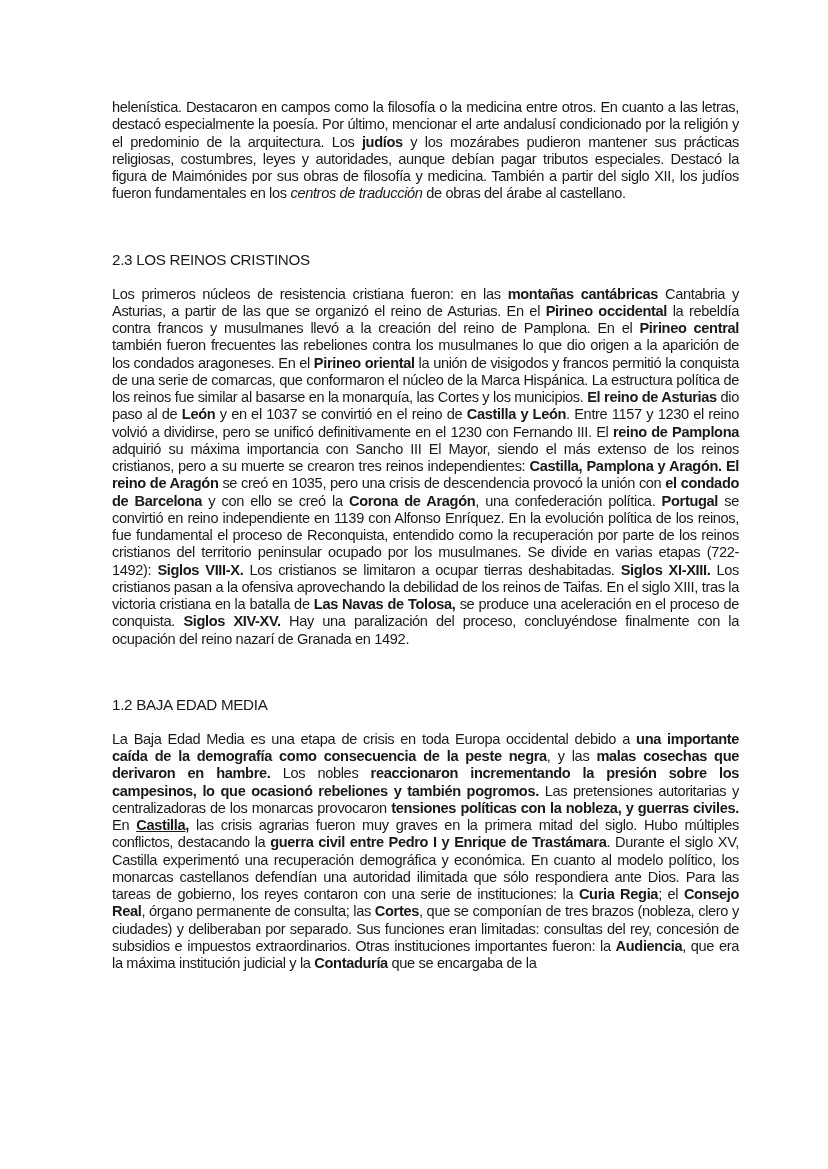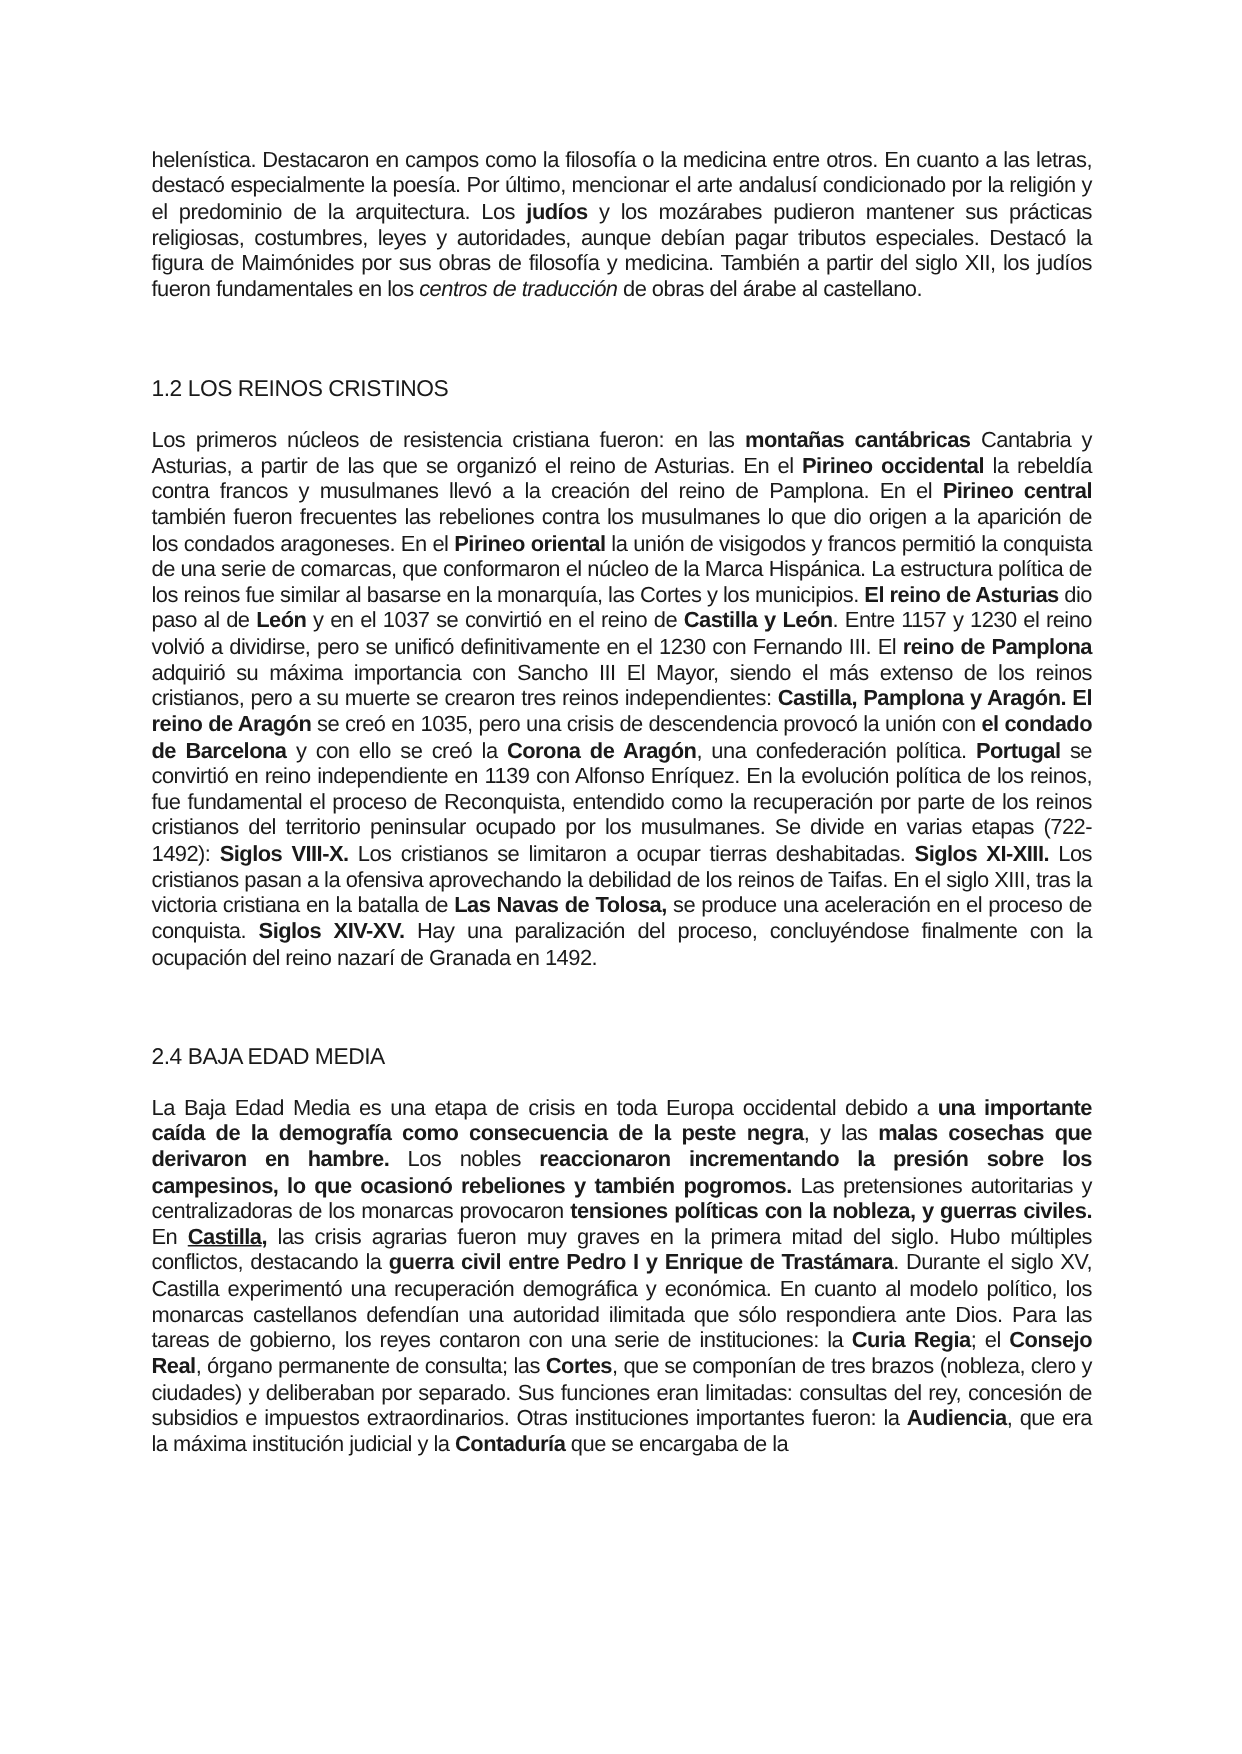--- a/index.html
+++ b/index.html
@@ -10,21 +10,21 @@
     body {
       width: 828px;
       height: 1169px;
       position: relative;
       overflow: hidden;
       font-family: "Liberation Sans", sans-serif;
       color: #1a1a1a;
     }
     .page {
       position: absolute;
-      left: 101px;
+      left: 112px;
       top: 99px;
       width: 627px;
     }
     p.body {
       margin: 0;
       font-size: 14.6px;
       line-height: 17.25px;
       text-align: justify;
       letter-spacing: -0.35px;
       word-spacing: 0px;
@@ -45,25 +45,25 @@
   </style>
 </head>
 <body>
 
 <div class="page">
   <p class="body"><span>helenística. Destacaron en campos como la filosofía o la medicina entre otros. En cuanto a las letras, destacó especialmente la poesía. Por último, mencionar el arte andalusí condicionado por la religión y el predominio de la arquitectura. Los </span><b>judíos</b><span> y los mozárabes pudieron mantener sus prácticas religiosas, costumbres, leyes y autoridades, aunque debían pagar tributos especiales. Destacó la figura de Maimónides por sus obras de filosofía y medicina. También a partir del siglo XII, los judíos fueron fundamentales en los </span><i>centros de traducción</i><span> de obras del árabe al castellano.</span></p>
 
   <div class="gap-a"></div>
 
   <section>
-    <h2 class="heading">1.2 LOS REINOS CRISTINOS</h2>
+    <h2 class="heading">2.3 LOS REINOS CRISTINOS</h2>
     <div class="gap-b"></div>
     <p class="body"><span>Los primeros núcleos de resistencia cristiana fueron: en las </span><b>montañas cantábricas</b><span> Cantabria y Asturias, a partir de las que se organizó el reino de Asturias. En el </span><b>Pirineo occidental</b><span> la rebeldía contra francos y musulmanes llevó a la creación del reino de Pamplona. En el </span><b>Pirineo central</b><span> también fueron frecuentes las rebeliones contra los musulmanes lo que dio origen a la aparición de los condados aragoneses. En el </span><b>Pirineo oriental</b><span> la unión de visigodos y francos permitió la conquista de una serie de comarcas, que conformaron el núcleo de la Marca Hispánica. La estructura política de los reinos fue similar al basarse en la monarquía, las Cortes y los municipios. </span><b>El reino de Asturias</b><span> dio paso al de </span><b>León</b><span> y en el 1037 se convirtió en el reino de </span><b>Castilla y León</b><span>. Entre 1157 y 1230 el reino volvió a dividirse, pero se unificó definitivamente en el 1230 con Fernando III. El </span><b>reino de Pamplona</b><span> adquirió su máxima importancia con Sancho III El Mayor, siendo el más extenso de los reinos cristianos, pero a su muerte se crearon tres reinos independientes: </span><b>Castilla, Pamplona y Aragón. El reino de Aragón</b><span> se creó en 1035, pero una crisis de descendencia provocó la unión con </span><b>el condado de Barcelona</b><span> y con ello se creó la </span><b>Corona de Aragón</b><span>, una confederación política. </span><b>Portugal</b><span> se convirtió en reino independiente en 1139 con Alfonso Enríquez. En la evolución política de los reinos, fue fundamental el proceso de Reconquista, entendido como la recuperación por parte de los reinos cristianos del territorio peninsular ocupado por los musulmanes. Se divide en varias etapas (722-1492): </span><b>Siglos VIII-X.</b><span> Los cristianos se limitaron a ocupar tierras deshabitadas. </span><b>Siglos XI-XIII.</b><span> Los cristianos pasan a la ofensiva aprovechando la debilidad de los reinos de Taifas. En el siglo XIII, tras la victoria cristiana en la batalla de </span><b>Las Navas de Tolosa,</b><span> se produce una aceleración en el proceso de conquista. </span><b>Siglos XIV-XV.</b><span> Hay una paralización del proceso, concluyéndose finalmente con la ocupación del reino nazarí de Granada en 1492.</span></p>
   </section>
 
   <div class="gap-a"></div>
 
   <section>
-    <h2 class="heading">2.4 BAJA EDAD MEDIA</h2>
+    <h2 class="heading">1.2 BAJA EDAD MEDIA</h2>
     <div class="gap-b"></div>
     <p class="body"><span>La Baja Edad Media es una etapa de crisis en toda Europa occidental debido a </span><b>una importante caída de la demografía como consecuencia de la peste negra</b><span>, y las </span><b>malas cosechas que derivaron en hambre.</b><span> Los nobles </span><b>reaccionaron incrementando la presión sobre los campesinos, lo que ocasionó rebeliones y también pogromos.</b><span> Las pretensiones autoritarias y centralizadoras de los monarcas provocaron </span><b>tensiones políticas con la nobleza, y guerras civiles.</b><span> En </span><b><u>Castilla</u></b><b>,</b><span> las crisis agrarias fueron muy graves en la primera mitad del siglo. Hubo múltiples conflictos, destacando la </span><b>guerra civil entre Pedro I y Enrique de Trastámara</b><span>. Durante el siglo XV, Castilla experimentó una recuperación demográfica y económica. En cuanto al modelo político, los monarcas castellanos defendían una autoridad ilimitada que sólo respondiera ante Dios. Para las tareas de gobierno, los reyes contaron con una serie de instituciones: la </span><b>Curia Regia</b><span>; el </span><b>Consejo Real</b><span>, órgano permanente de consulta; las </span><b>Cortes</b><span>, que se componían de tres brazos (nobleza, clero y ciudades) y deliberaban por separado. Sus funciones eran limitadas: consultas del rey, concesión de subsidios e impuestos extraordinarios. Otras instituciones importantes fueron: la </span><b>Audiencia</b><span>, que era la máxima institución judicial y la </span><b>Contaduría</b><span> que se encargaba de la</span></p>
   </section>
 </div>
 
 </body></html>

